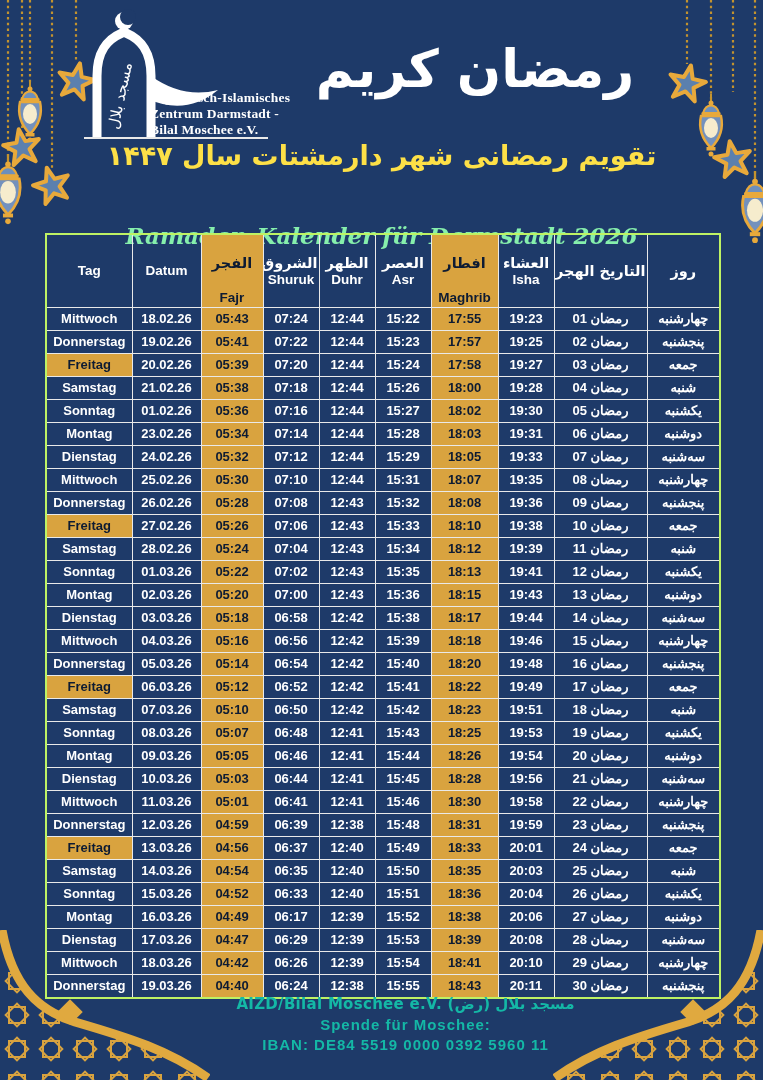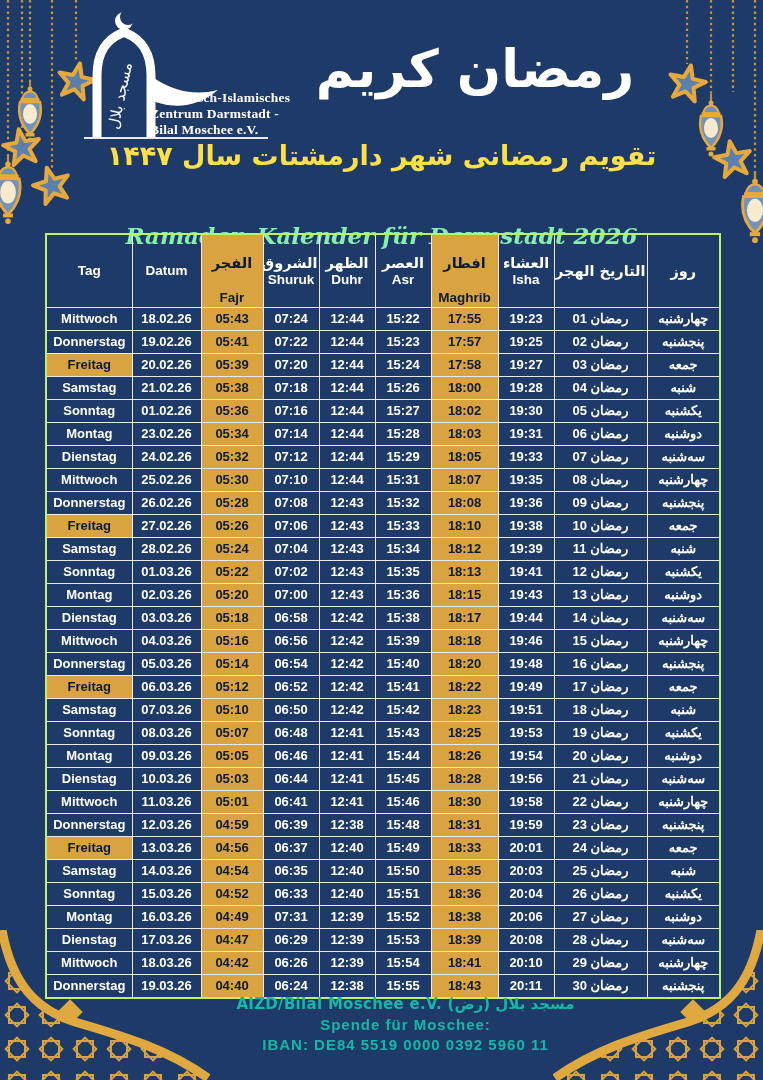--- a/index.html
+++ b/index.html
@@ -539,21 +539,21 @@
         <td class="c-asr">15:51</td>
         <td class="c-maghrib gold-bg">18:36</td>
         <td class="c-isha">20:04</td>
         <td class="c-hijri">26 رمضان</td>
         <td class="c-rooz">یکشنبه</td>
       </tr>
       <tr>
         <td class="c-tag">Montag</td>
         <td class="c-datum">16.03.26</td>
         <td class="c-fajr gold-bg">04:49</td>
-        <td class="c-shuruk">07:31</td>
+        <td class="c-shuruk">06:17</td>
         <td class="c-duhr">12:39</td>
         <td class="c-asr">15:52</td>
         <td class="c-maghrib gold-bg">18:38</td>
         <td class="c-isha">20:06</td>
         <td class="c-hijri">27 رمضان</td>
         <td class="c-rooz">دوشنبه</td>
       </tr>
       <tr>
         <td class="c-tag">Dienstag</td>
         <td class="c-datum">17.03.26</td>

